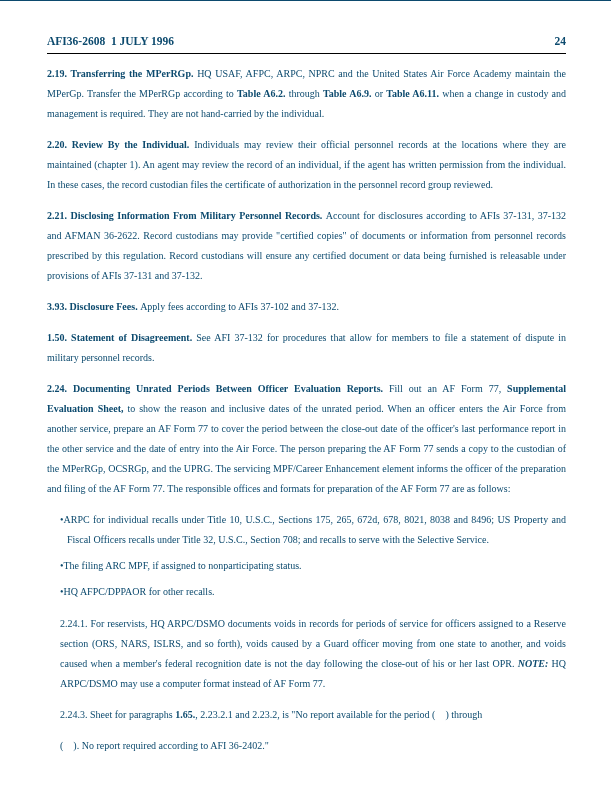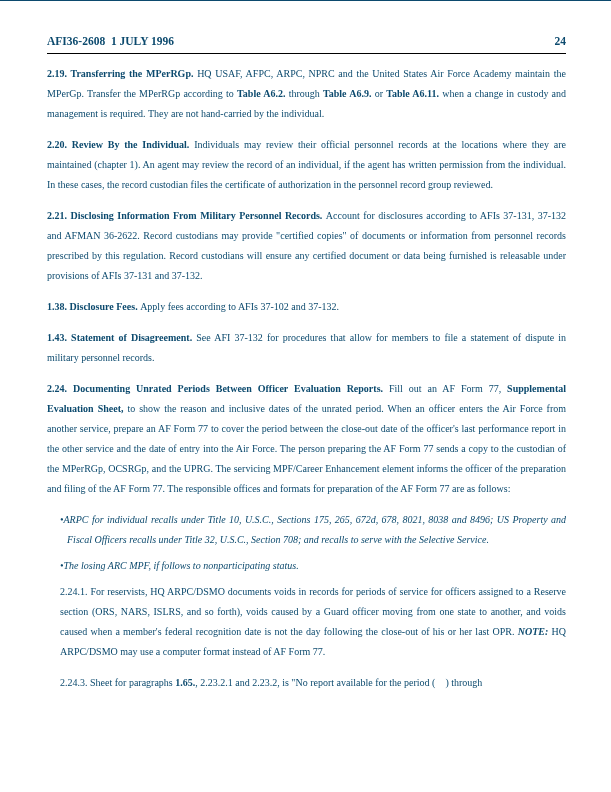--- a/index.html
+++ b/index.html
@@ -37,41 +37,42 @@
     font-size: 10px;
     line-height: 20px;
     text-align: justify;
     margin: 0 0 11px 0;
   }
   .para.bullet {
     margin-left: 13px;
     padding-left: 7px;
     text-indent: -7px;
     margin-bottom: 6px;
-    font-style: italic;
   }
   .para.bullet.last { margin-bottom: 12px; }
   .para.sub { margin-left: 13px; }
   .b { font-weight: bold; }
   .i { font-style: italic; }
 </style>
 </head>
 <body>
 
 <div class="page">
   <div class="hdr">
     <span class="left">AFI36-2608  1 JULY 1996</span>
     <span class="right">24</span>
   </div>
   <hr class="rule">
   <div>
       <p class="para body"><span class="b">2.19. Transferring the MPerRGp. </span><span>HQ USAF, AFPC, ARPC, NPRC and the United States Air Force Academy maintain the MPerGp. Transfer the MPerRGp according to </span><span class="b">Table A6.2.</span><span> through </span><span class="b">Table A6.9.</span><span> or </span><span class="b">Table A6.11.</span><span> when a change in custody and management is required. They are not hand-carried by the individual.</span></p>
       <p class="para body"><span class="b">2.20. Review By the Individual. </span><span>Individuals may review their official personnel records at the locations where they are maintained (chapter 1). An agent may review the record of an individual, if the agent has written permission from the individual. In these cases, the record custodian files the certificate of authorization in the personnel record group reviewed.</span></p>
       <p class="para body"><span class="b">2.21. Disclosing Information From Military Personnel Records. </span><span>Account for disclosures according to AFIs 37-131, 37-132 and AFMAN 36-2622. Record custodians may provide "certified copies" of documents or information from personnel records prescribed by this regulation. Record custodians will ensure any certified document or data being furnished is releasable under provisions of AFIs 37-131 and 37-132.</span></p>
-      <p class="para body"><span class="b">1.38. Disclosure Fees. </span><span>Apply fees according to AFIs 37-102 and 37-132.</span></p>
-      <p class="para body"><span class="b">1.43. Statement of Disagreement. </span><span>See AFI 37-132 for procedures that allow for members to file a statement of dispute in military personnel records.</span></p>
+      <p class="para body"><span class="b">3.93. Disclosure Fees. </span><span>Apply fees according to AFIs 37-102 and 37-132.</span></p>
+      <p class="para body"><span class="b">1.50. Statement of Disagreement. </span><span>See AFI 37-132 for procedures that allow for members to file a statement of dispute in military personnel records.</span></p>
       <p class="para body"><span class="b">2.24. Documenting Unrated Periods Between Officer Evaluation Reports. </span><span>Fill out an AF Form 77, </span><span class="b">Supplemental Evaluation Sheet,</span><span> to show the reason and inclusive dates of the unrated period. When an officer enters the Air Force from another service, prepare an AF Form 77 to cover the period between the close-out date of the officer's last performance report in the other service and the date of entry into the Air Force. The person preparing the AF Form 77 sends a copy to the custodian of the MPerRGp, OCSRGp, and the UPRG. The servicing MPF/Career Enhancement element informs the officer of the preparation and filing of the AF Form 77. The responsible offices and formats for preparation of the AF Form 77 are as follows:</span></p>
       <p class="para bullet"><span>•ARPC for individual recalls under Title 10, U.S.C., Sections 175, 265, 672d, 678, 8021, 8038 and 8496; US Property and Fiscal Officers recalls under Title 32, U.S.C., Section 708; and recalls to serve with the Selective Service.</span></p>
-      <p class="para bullet"><span>•The losing ARC MPF, if follows to nonparticipating status.</span></p>
+      <p class="para bullet"><span>•The filing ARC MPF, if assigned to nonparticipating status.</span></p>
+      <p class="para bullet last"><span>•HQ AFPC/DPPAOR for other recalls.</span></p>
       <p class="para sub"><span>2.24.1. For reservists, HQ ARPC/DSMO documents voids in records for periods of service for officers assigned to a Reserve section (ORS, NARS, ISLRS, and so forth), voids caused by a Guard officer moving from one state to another, and voids caused when a member's federal recognition date is not the day following the close-out of his or her last OPR. </span><span class="b i">NOTE:</span><span> HQ ARPC/DSMO may use a computer format instead of AF Form 77.</span></p>
       <p class="para sub"><span>2.24.3. Sheet for paragraphs </span><span class="b">1.65.</span><span>, 2.23.2.1 and 2.23.2, is "No report available for the period (&nbsp;&nbsp;&nbsp;&nbsp;) through</span></p>
+      <p class="para sub"><span>(&nbsp;&nbsp;&nbsp;&nbsp;). No report required according to AFI 36-2402."</span></p>
     </div>
 </div>
 
 </body></html>

